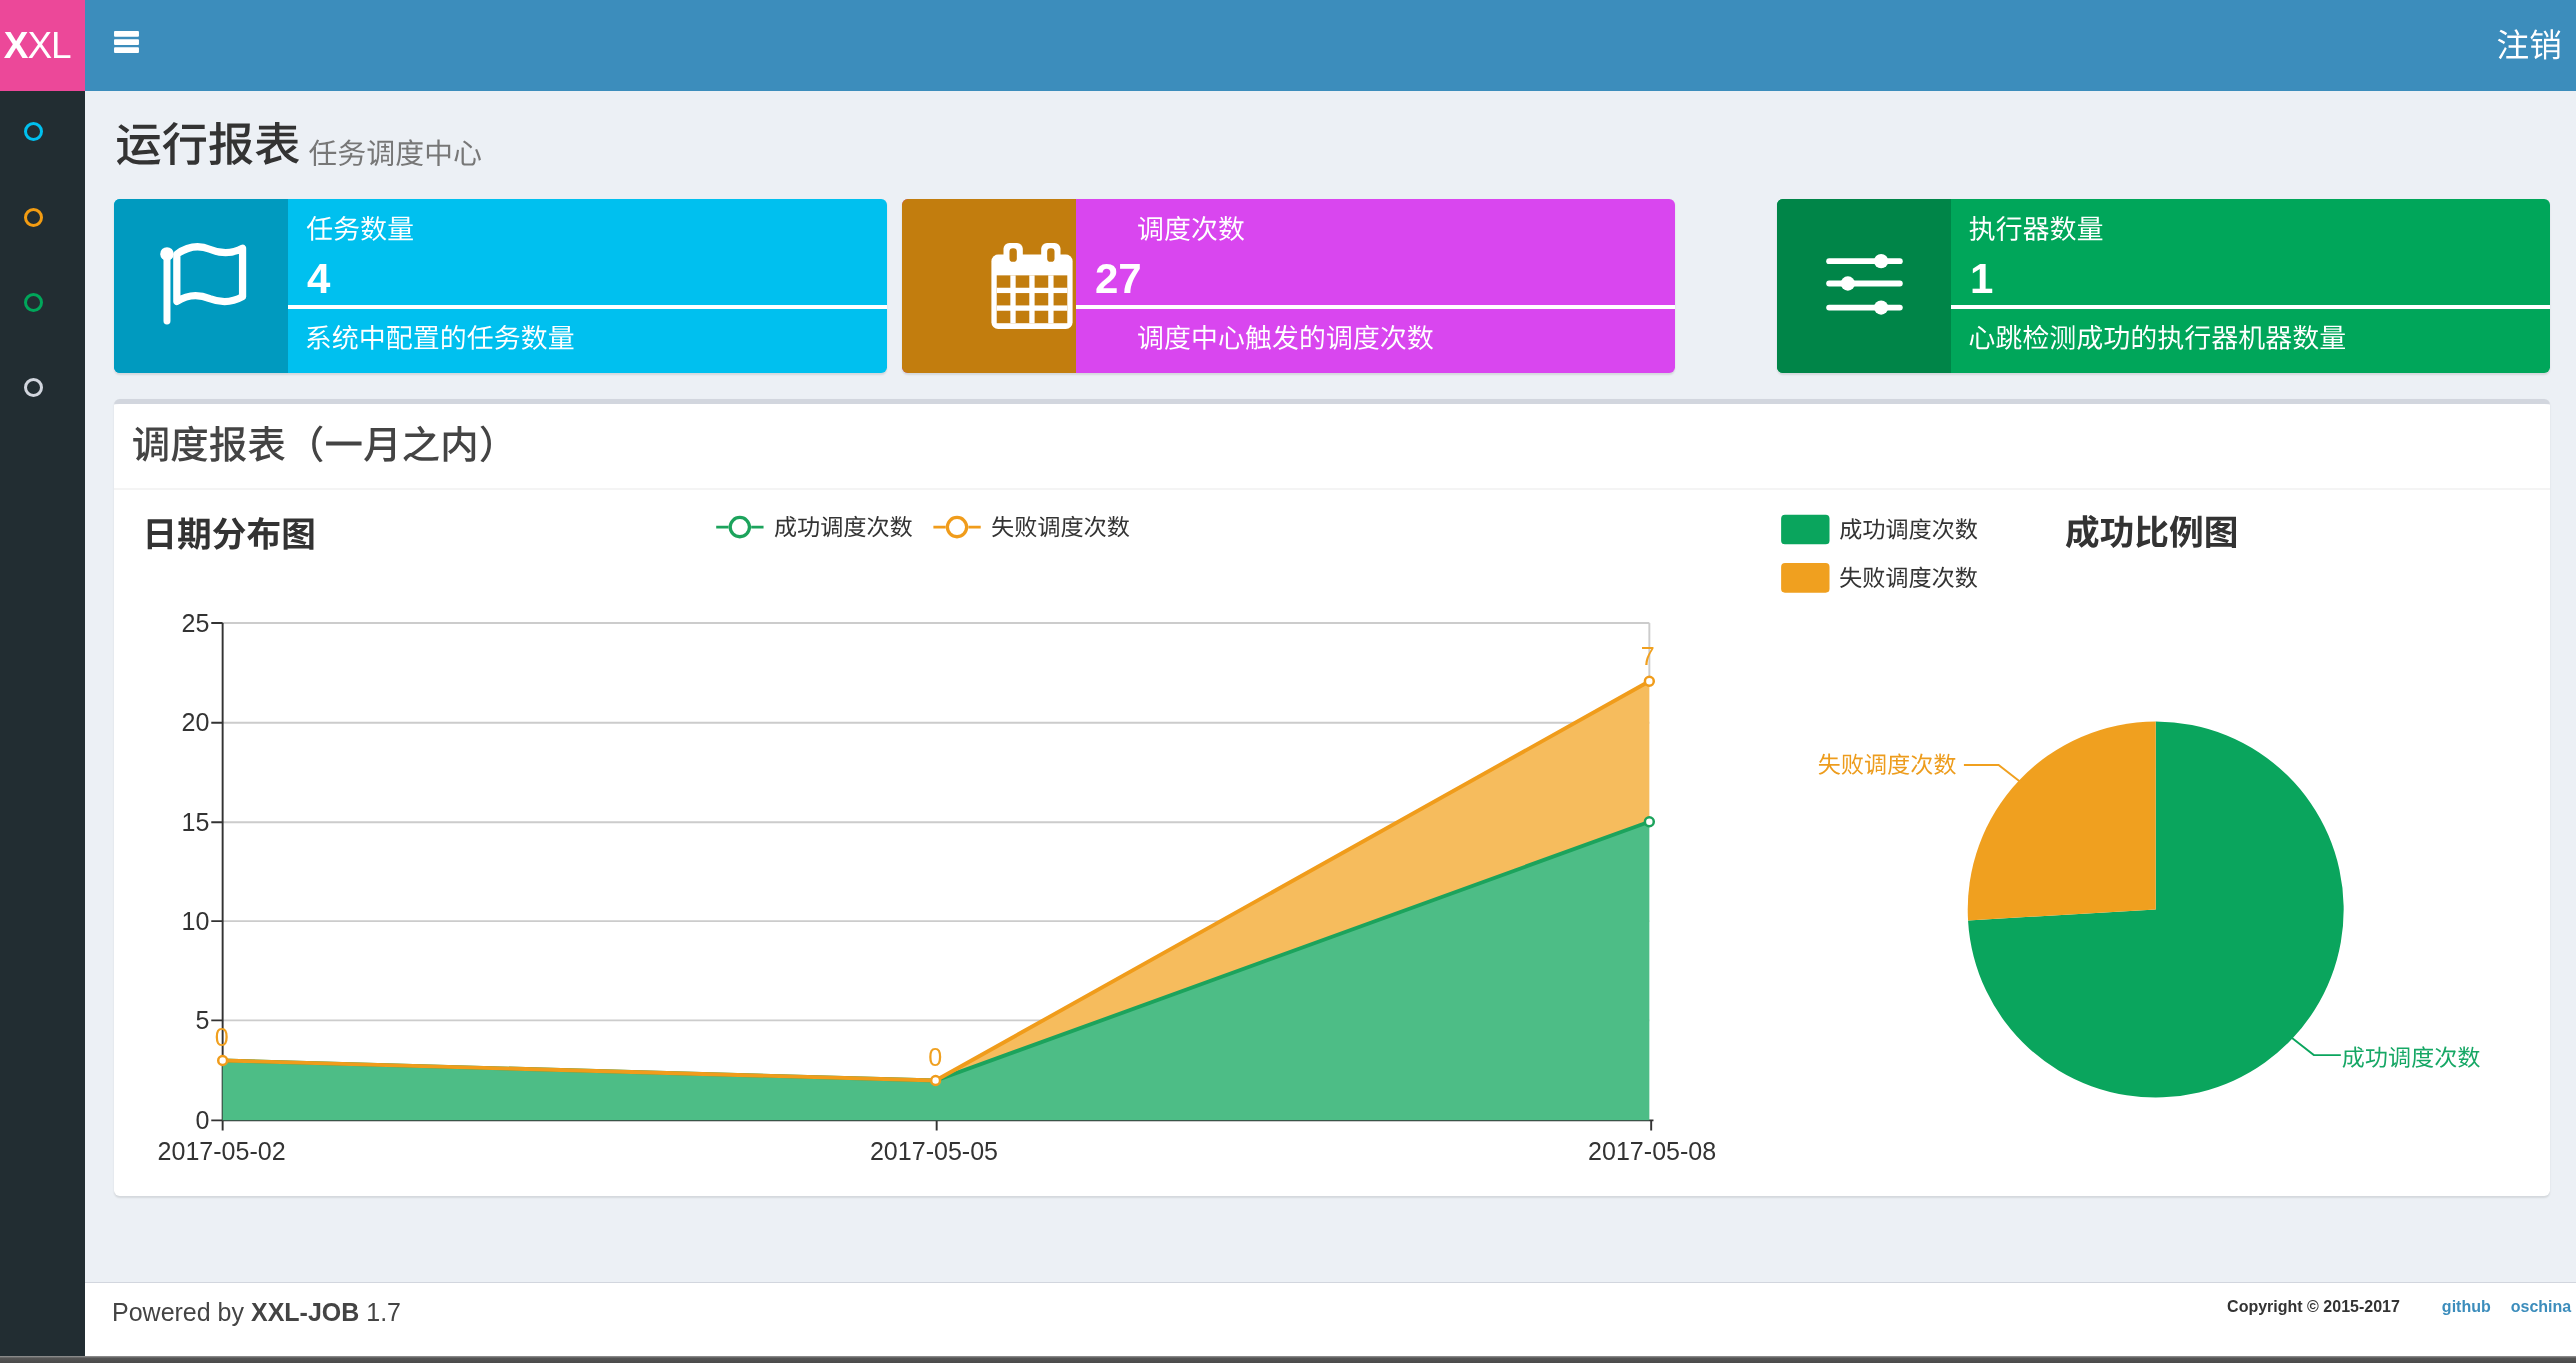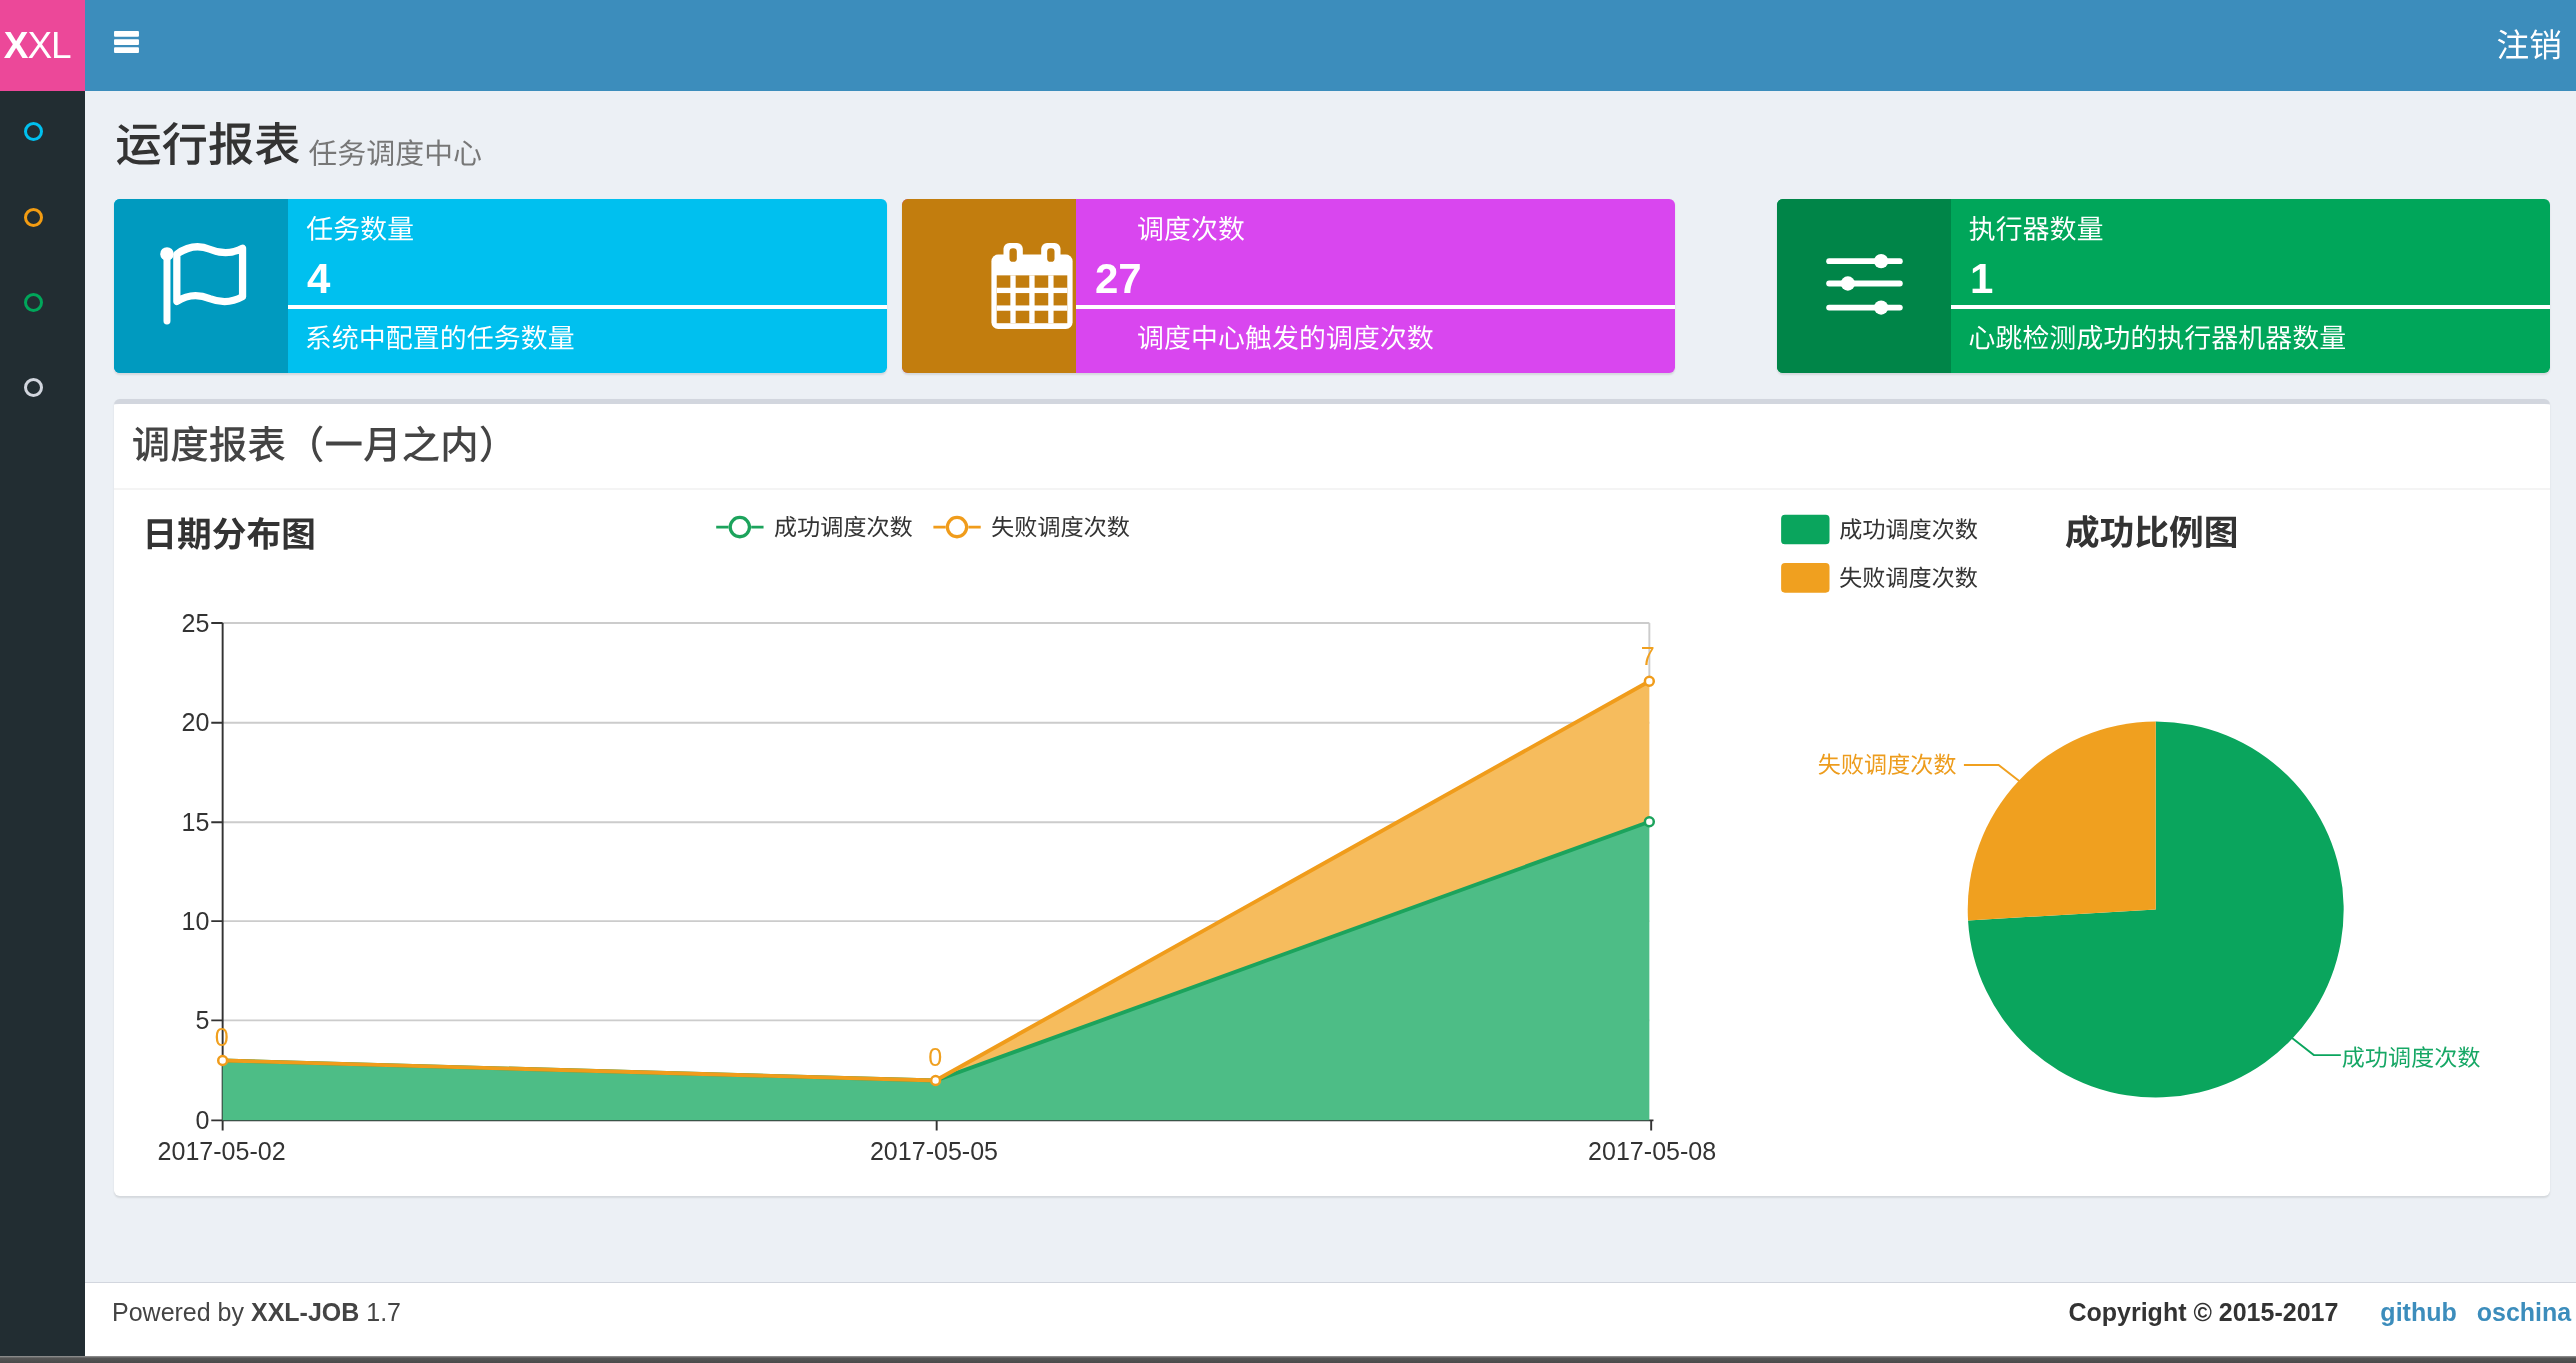--- a/index.html
+++ b/index.html
@@ -11,21 +11,21 @@
 .sicon{position:absolute;left:24px;width:19px;height:19px;border-radius:50%;border:3.4px solid #fff}
 .content{position:absolute;left:85px;top:91px;width:2491px;height:1192px;background:#ecf0f5}
 .ibox{position:absolute;top:199px;width:773px;height:174px;border-radius:5.8px;color:#fff;box-shadow:0 1.9px 1.9px rgba(0,0,0,0.1)}
 .iicon{position:absolute;left:0;top:0;width:174px;height:174px;border-radius:5.8px 0 0 5.8px}
 .inum{position:absolute;left:193px;top:56px;font-size:42px;font-weight:bold}
 .idiv{position:absolute;left:174px;top:106px;height:3.9px;right:0;background:#fff}
 .panel{position:absolute;left:114px;top:399px;width:2436px;height:797px;background:#fff;border-top:5.8px solid #d2d6de;border-radius:5.8px;box-shadow:0 1.9px 1.9px rgba(0,0,0,0.1)}
 .phead{position:absolute;left:114px;top:488px;width:2436px;height:1.9px;background:#f4f4f4}
 .footer{position:absolute;left:85px;top:1282px;width:2491px;height:92px;background:#fff;border-top:1.9px solid #d2d6de}
 .flt{position:absolute;left:27px;top:15.4px;font-size:25px;color:#444}
-.frt{position:absolute;right:4.8px;top:15.4px;font-size:25px;color:#444}
+.frt{position:absolute;right:4.8px;top:15.4px;font-size:16px;color:#444}
 .frt b{font-weight:700;color:#333}
 .frt a{color:#3c8dbc;text-decoration:none;font-weight:700}
 .strip{position:absolute;left:0;top:1356px;width:2576px;height:6.7px;background:linear-gradient(#999 0%,#555 30%,#4a4a4a 100%)}
 </style>
 </head>
 <body>
 <div class="navbar"></div>
 <div class="logo"><b>X</b><span>XL</span></div>
 <svg style="position:absolute;left:114px;top:31px" width="25" height="23" viewBox="0 0 26 24">
     <g fill="#fff">

